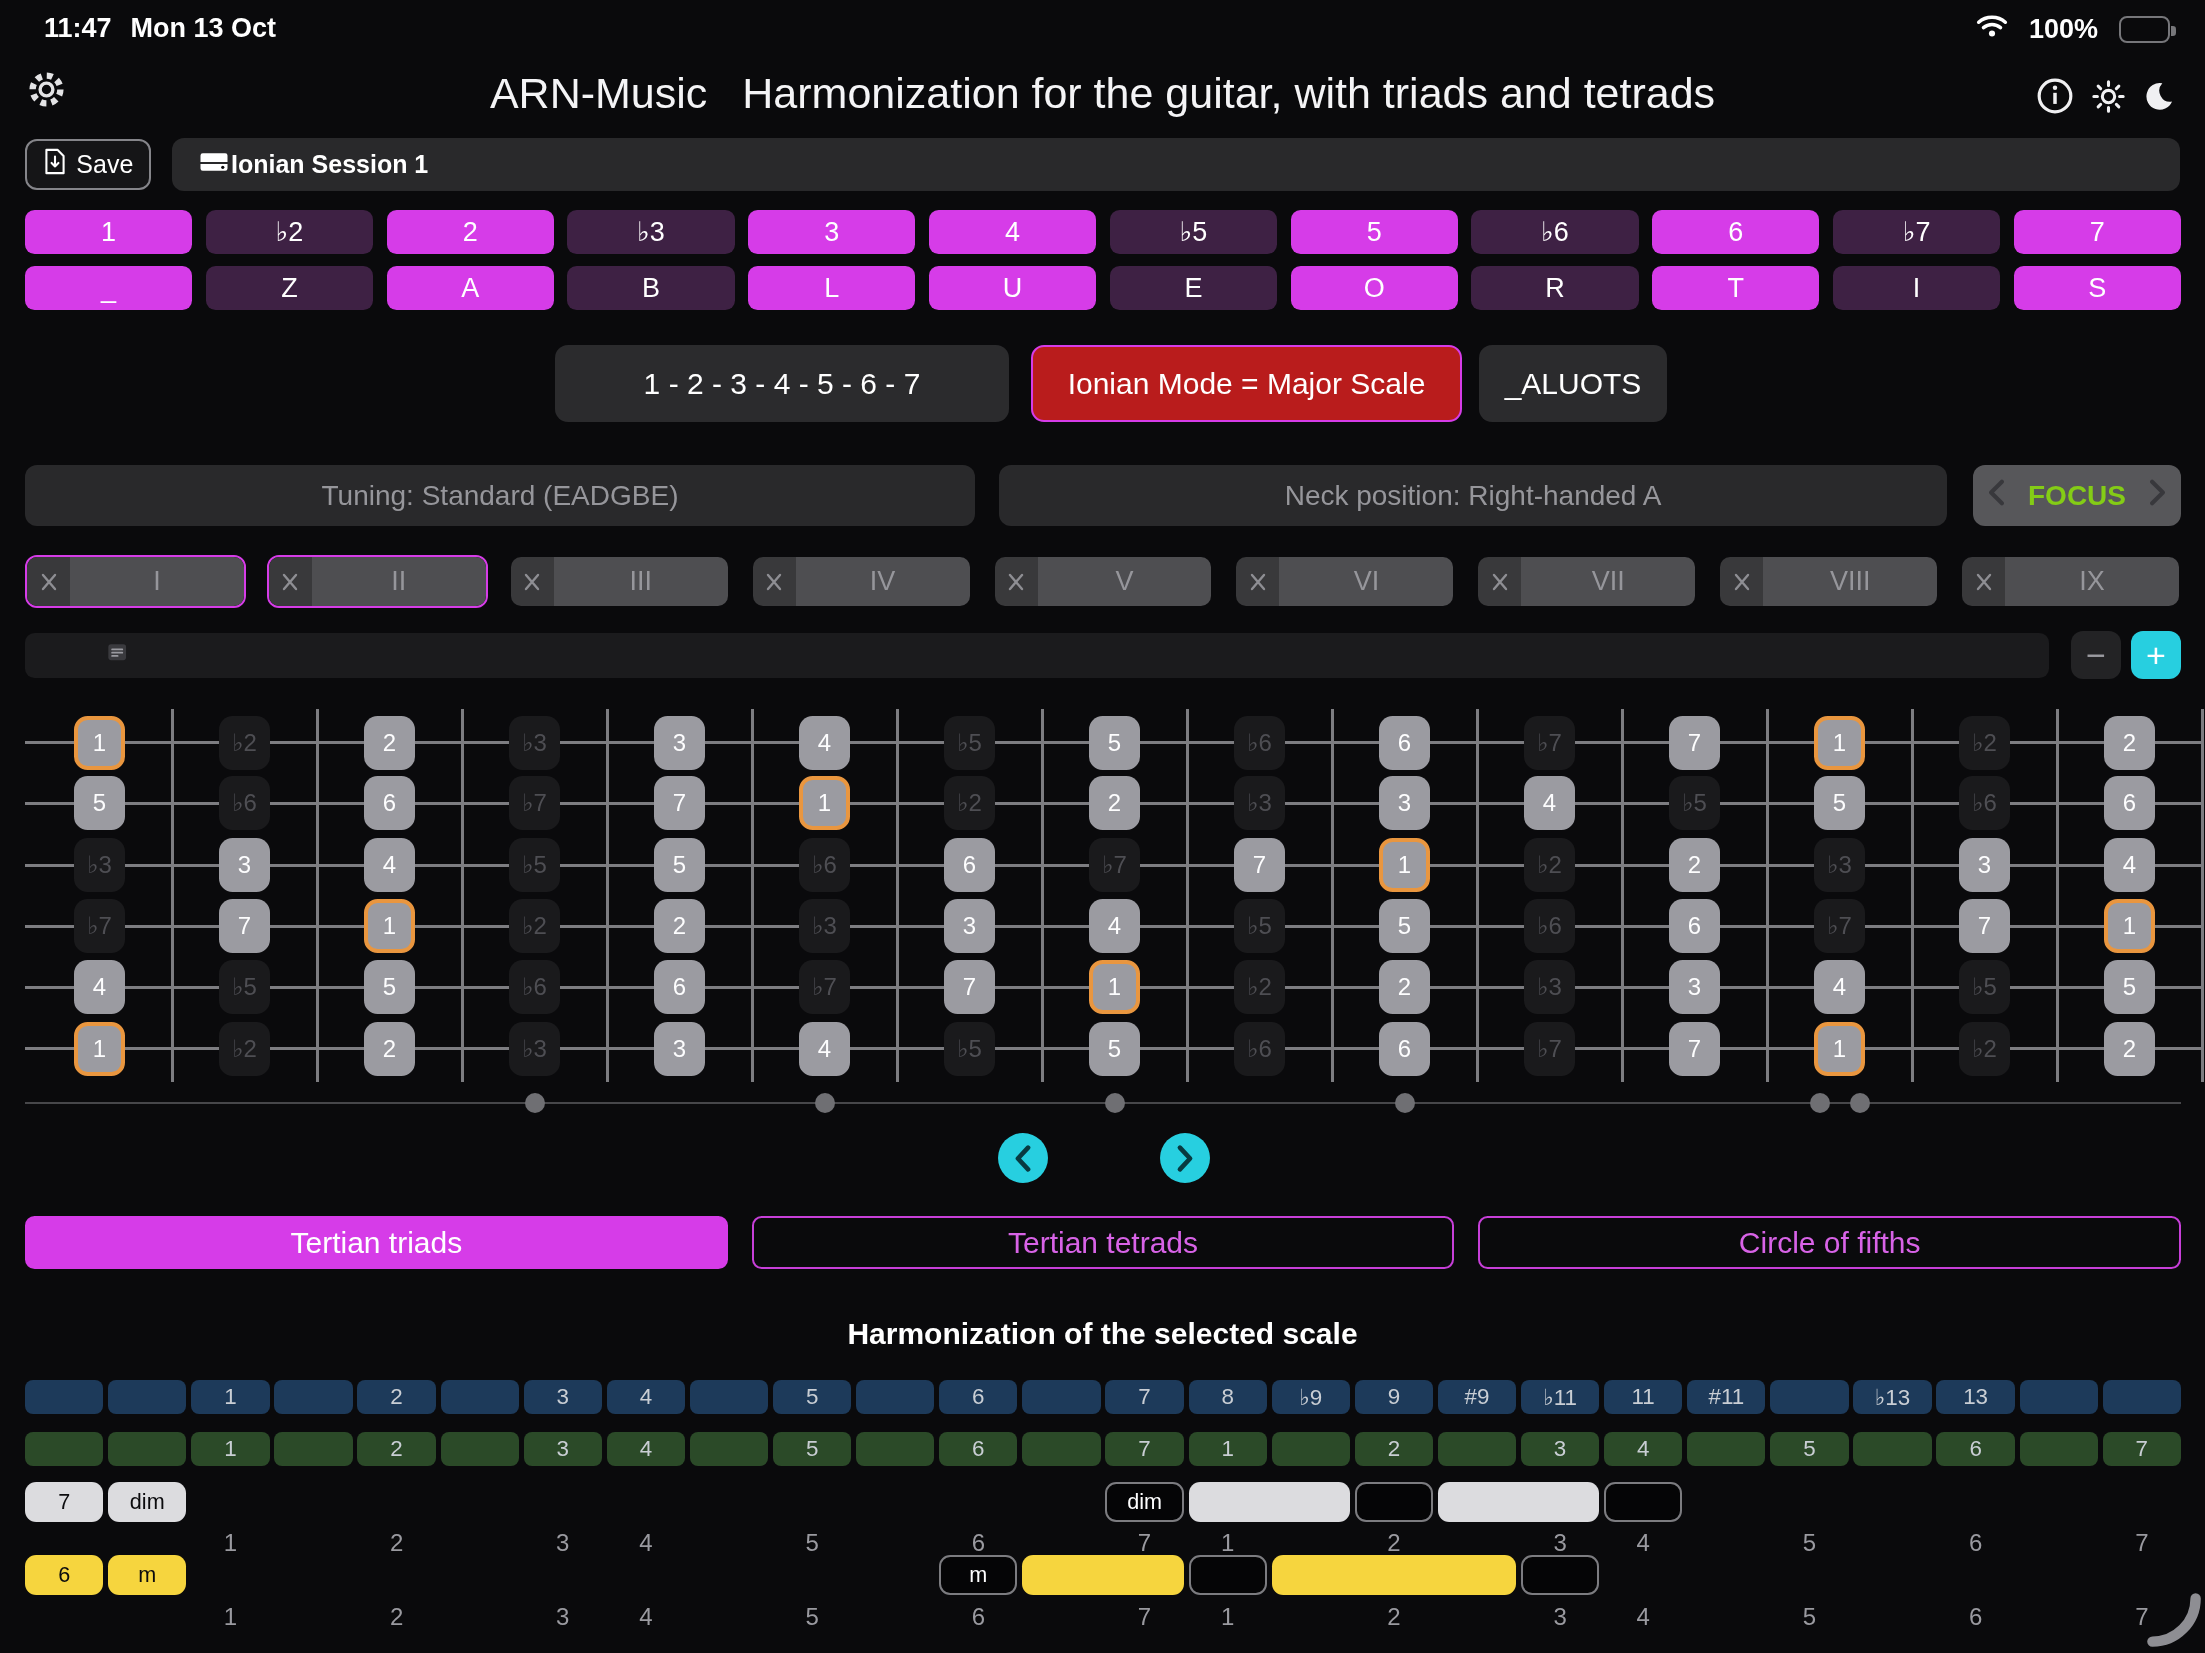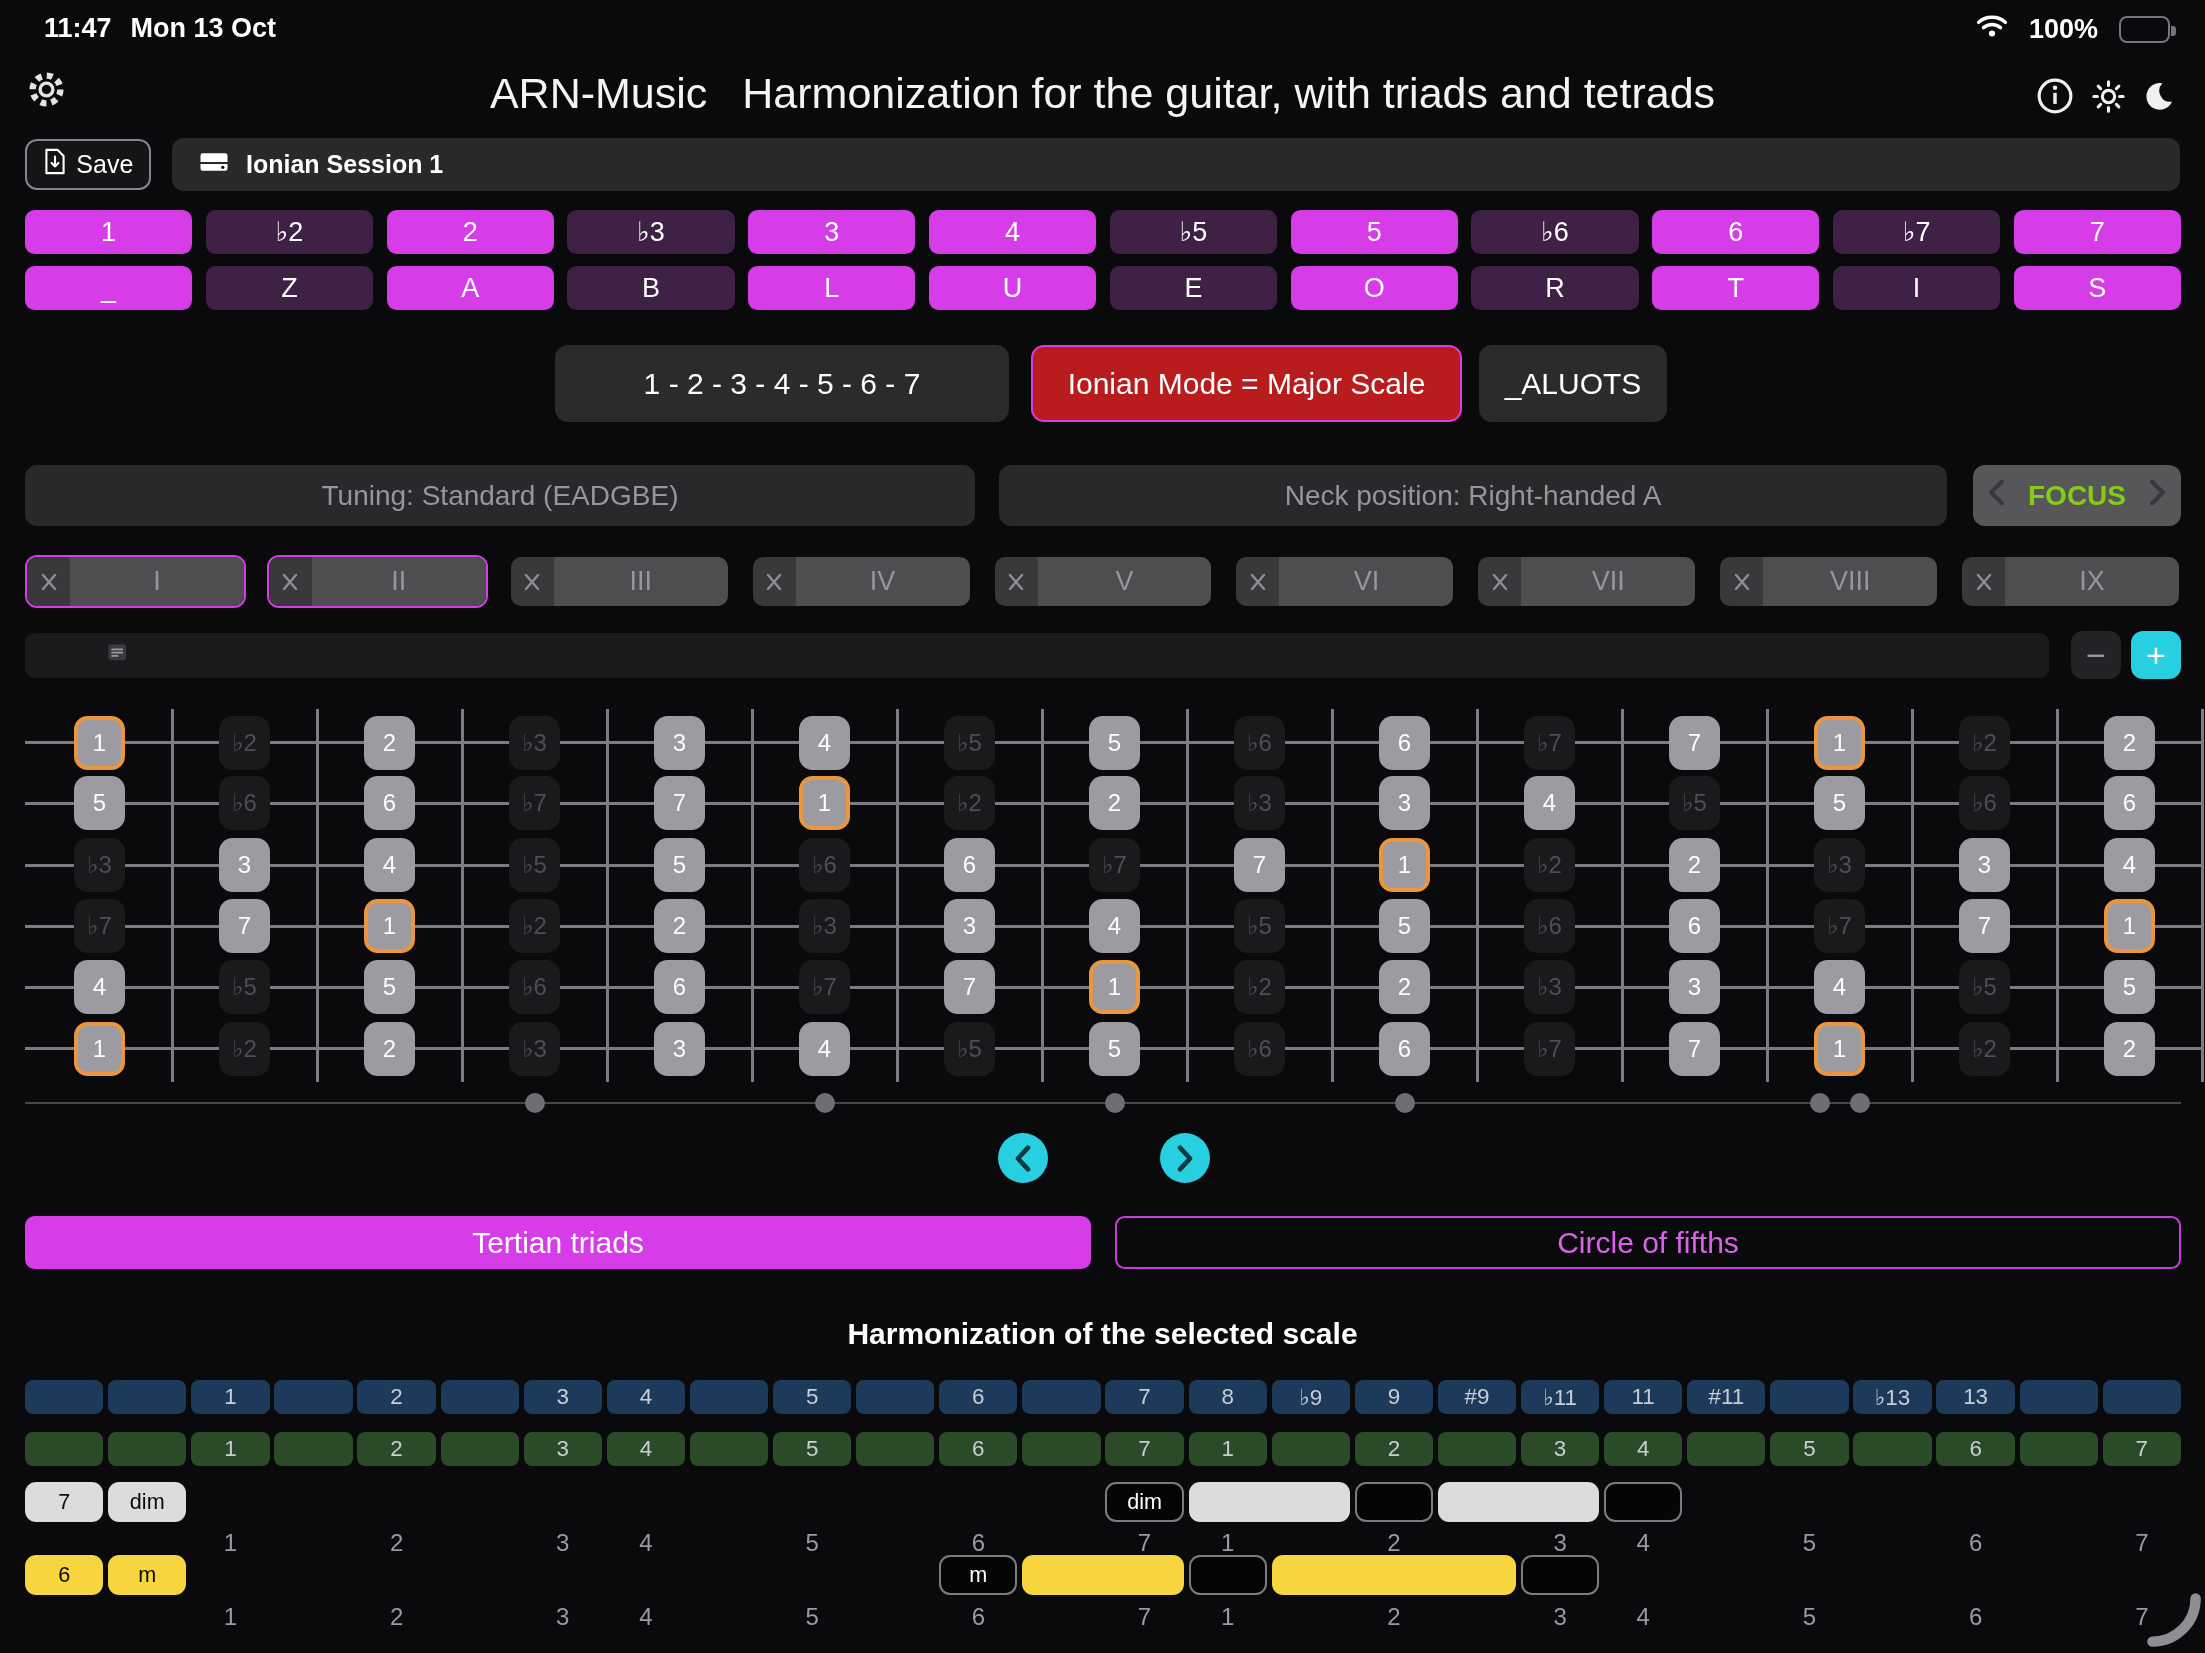--- a/index.html
+++ b/index.html
@@ -17,21 +17,21 @@
   .gear-btn { position:absolute; left:24px; top:67px; width:45px; height:45px; }
   .page-title { position:absolute; left:0; top:69px; width:100%; text-align:center; font-size:43px; font-weight:500; color:#f4f4f6; }
   .page-title .gap { display:inline-block; width:35px; }
   .header-icons { position:absolute; right:30px; top:77px; display:flex; align-items:center; gap:16px; }
 
   
   .save-btn { position:absolute; left:25px; top:139px; width:126px; height:51px; border:2px solid #85858a;
               border-radius:12px; background:#151517; display:flex; align-items:center; justify-content:center; gap:9.6px;
               font-size:25px; color:#fff; }
   .session-bar { position:absolute; left:172px; top:138px; width:2008px; height:53px; background:#29292b;
-                 border-radius:12px; display:flex; align-items:center; gap:17px; padding-left:27px; font-size:25px; font-weight:700; }
+                 border-radius:12px; display:flex; align-items:center; gap:2px; padding-left:27px; font-size:25px; font-weight:700; }
 
   
   .pill-row { position:absolute; left:25px; width:2156px; display:flex; gap:13.6px; }
   #degree-row { top:210px; height:44px; }
   #letter-row { top:266px; height:44px; }
   .sel-pill { flex:1; border-radius:9.6px; display:flex; align-items:center; justify-content:center;
               font-size:27px; color:#fff; }
   .sel-pill.on  { background:#d63ce8; }
   .sel-pill.off { background:#3e2144; }
 
@@ -441,20 +441,21 @@
   </svg>
 </div>
 <div id="arrow-next" class="nav-arrow">
   <svg width="24" height="29" viewBox="0 0 14 20" fill="none" stroke="#083a41" stroke-width="3.2" stroke-linecap="round" stroke-linejoin="round">
     <polyline points="3.5,2.5 10.5,10 3.5,17.5"></polyline>
   </svg>
 </div>
 
 <div id="view-tabs">
     <div class="view-tab selected">Tertian triads</div>
+    <div class="view-tab">Tertian tetrads</div>
     <div class="view-tab">Circle of fifths</div>
   </div>
 
 <div class="harm-heading">Harmonization of the selected scale</div>
 <div id="ext-row" class="grid-26">
     <div class="ext-pill blue"></div>
     <div class="ext-pill blue"></div>
     <div class="ext-pill blue">1</div>
     <div class="ext-pill blue"></div>
     <div class="ext-pill blue">2</div>

